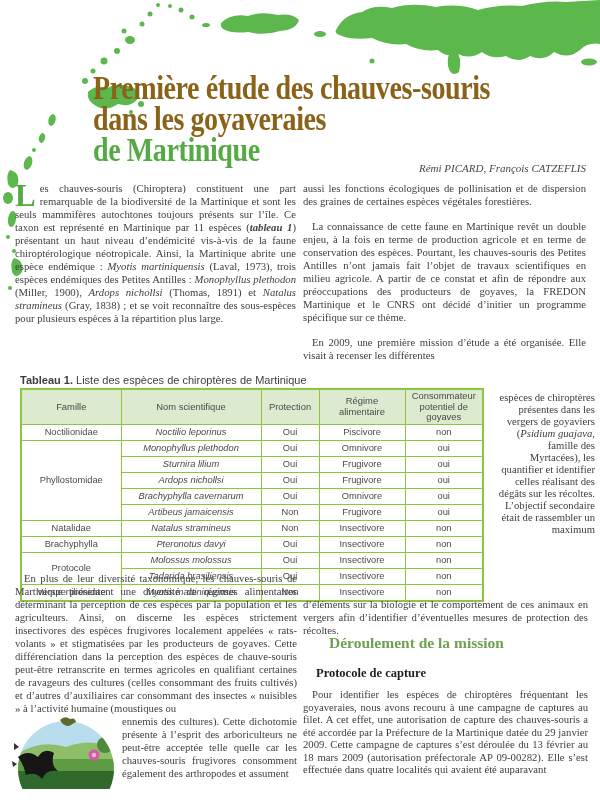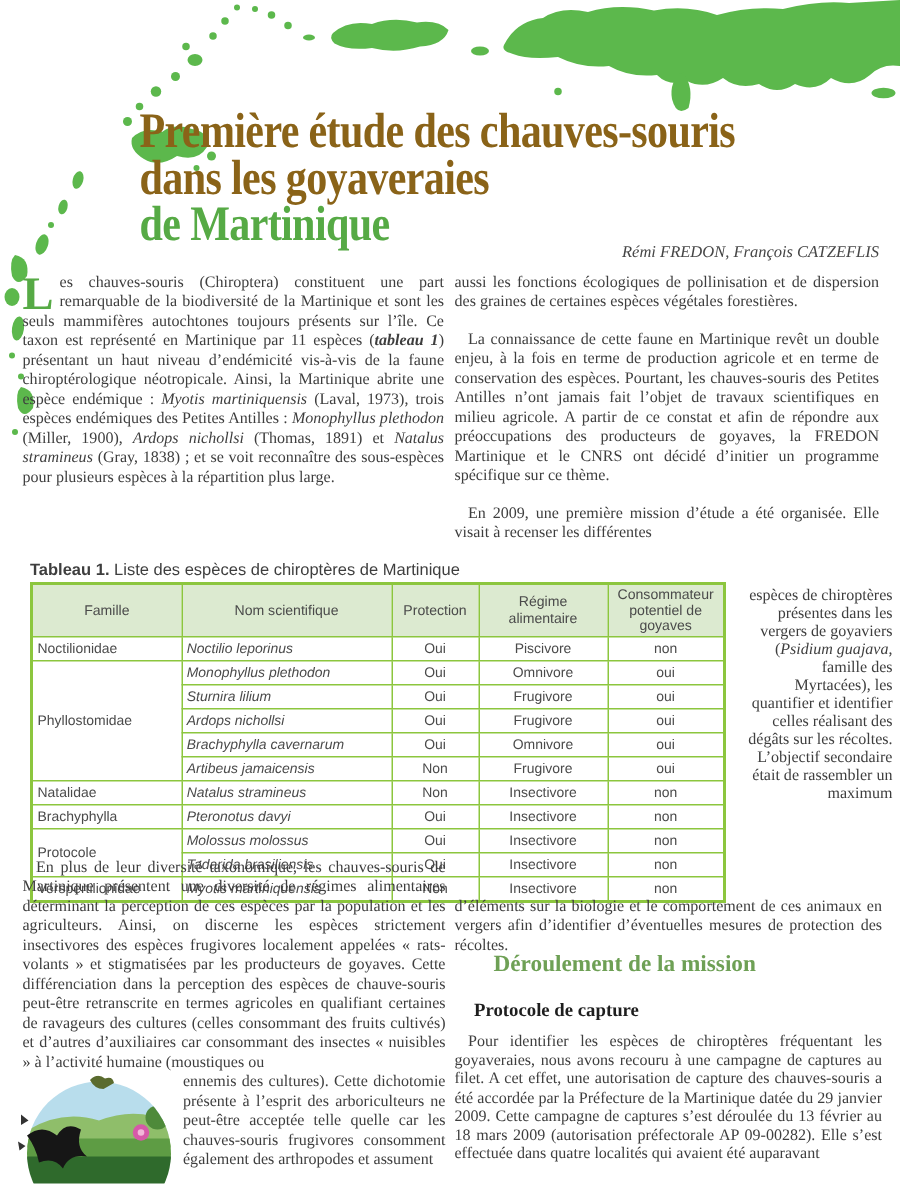--- a/index.html
+++ b/index.html
@@ -31,21 +31,21 @@
   .seg-i{font-style:italic}
   .seg-bi{font-weight:bold;font-style:italic}
   
   .caption{position:absolute;left:20px;top:374px;width:470px;font-family:"Liberation Sans",sans-serif;
            font-size:11px;color:#3e3e3e;}
   .caption .cap-b{font-weight:bold;}
   table.species{position:absolute;left:20px;top:388px;width:462px;border-collapse:collapse;
       font-family:"Liberation Sans",sans-serif;font-size:9.3px;color:#4a4a4a;
       border:2px solid #8cc63e;table-layout:fixed;}
   table.species th,table.species td{border:1.5px solid #8cc63e;padding:1px 3px;height:13px;
-      overflow:hidden;white-space:nowrap;}
+      overflow:hidden;white-space:nowrap;text-align:center;}
   table.species th{background:#dcead0;font-weight:normal;text-align:center;font-size:9.4px;
       line-height:10.5px;white-space:normal;}
   td.sci{font-style:italic;}
   td.ctr{text-align:center;}
   
   .photo{float:left;width:104px;height:72px;margin:2px 6px 0 -3px;}
 </style>
 </head>
 <body>
 
@@ -89,21 +89,21 @@
       <circle cx="8" cy="237" r="2"></circle>
       <circle cx="14" cy="251" r="2"></circle>
       <path d="M14 258 Q24 260 22 272 Q16 280 12 272 Q10 262 14 258 Z"></path>
       <circle cx="10" cy="288" r="2"></circle>
     </g>
   </svg>
 
   <div class="title-line" id="title1">Première étude des chauves-souris</div>
   <div class="title-line" id="title2">dans les goyaveraies</div>
   <div class="title-line" id="title3">de Martinique</div>
-  <div class="authors">Rémi FREDON, François CATZEFLIS</div>
+  <div class="authors">Rémi PICARD, François CATZEFLIS</div>
 
   <div class="col-left">
     <p class="body-text">
       <span class="dropcap">L</span><span><span>es chauves-souris (Chiroptera) constituent une part remarquable de la biodiversité de la Martinique et sont les seuls mammifères autochtones toujours présents sur l’île. Ce taxon est représenté en Martinique par 11 espèces (</span><span class="seg-bi">tableau 1</span><span>) présentant un haut niveau d’endémicité vis-à-vis de la faune chiroptérologique néotropicale. Ainsi, la Martinique abrite une espèce endémique : </span><span class="seg-i">Myotis martiniquensis</span><span> (Laval, 1973), trois espèces endémiques des Petites Antilles : </span><span class="seg-i">Monophyllus plethodon</span><span> (Miller, 1900), </span><span class="seg-i">Ardops nichollsi</span><span> (Thomas, 1891) et </span><span class="seg-i">Natalus stramineus</span><span> (Gray, 1838) ; et se voit reconnaître des sous-espèces pour plusieurs espèces à la répartition plus large.</span></span>
     </p>
   </div>
 
   <div class="caption">
     <span class="cap-b">Tableau 1.</span><span> Liste des espèces de chiroptères de Martinique</span>
   </div>

